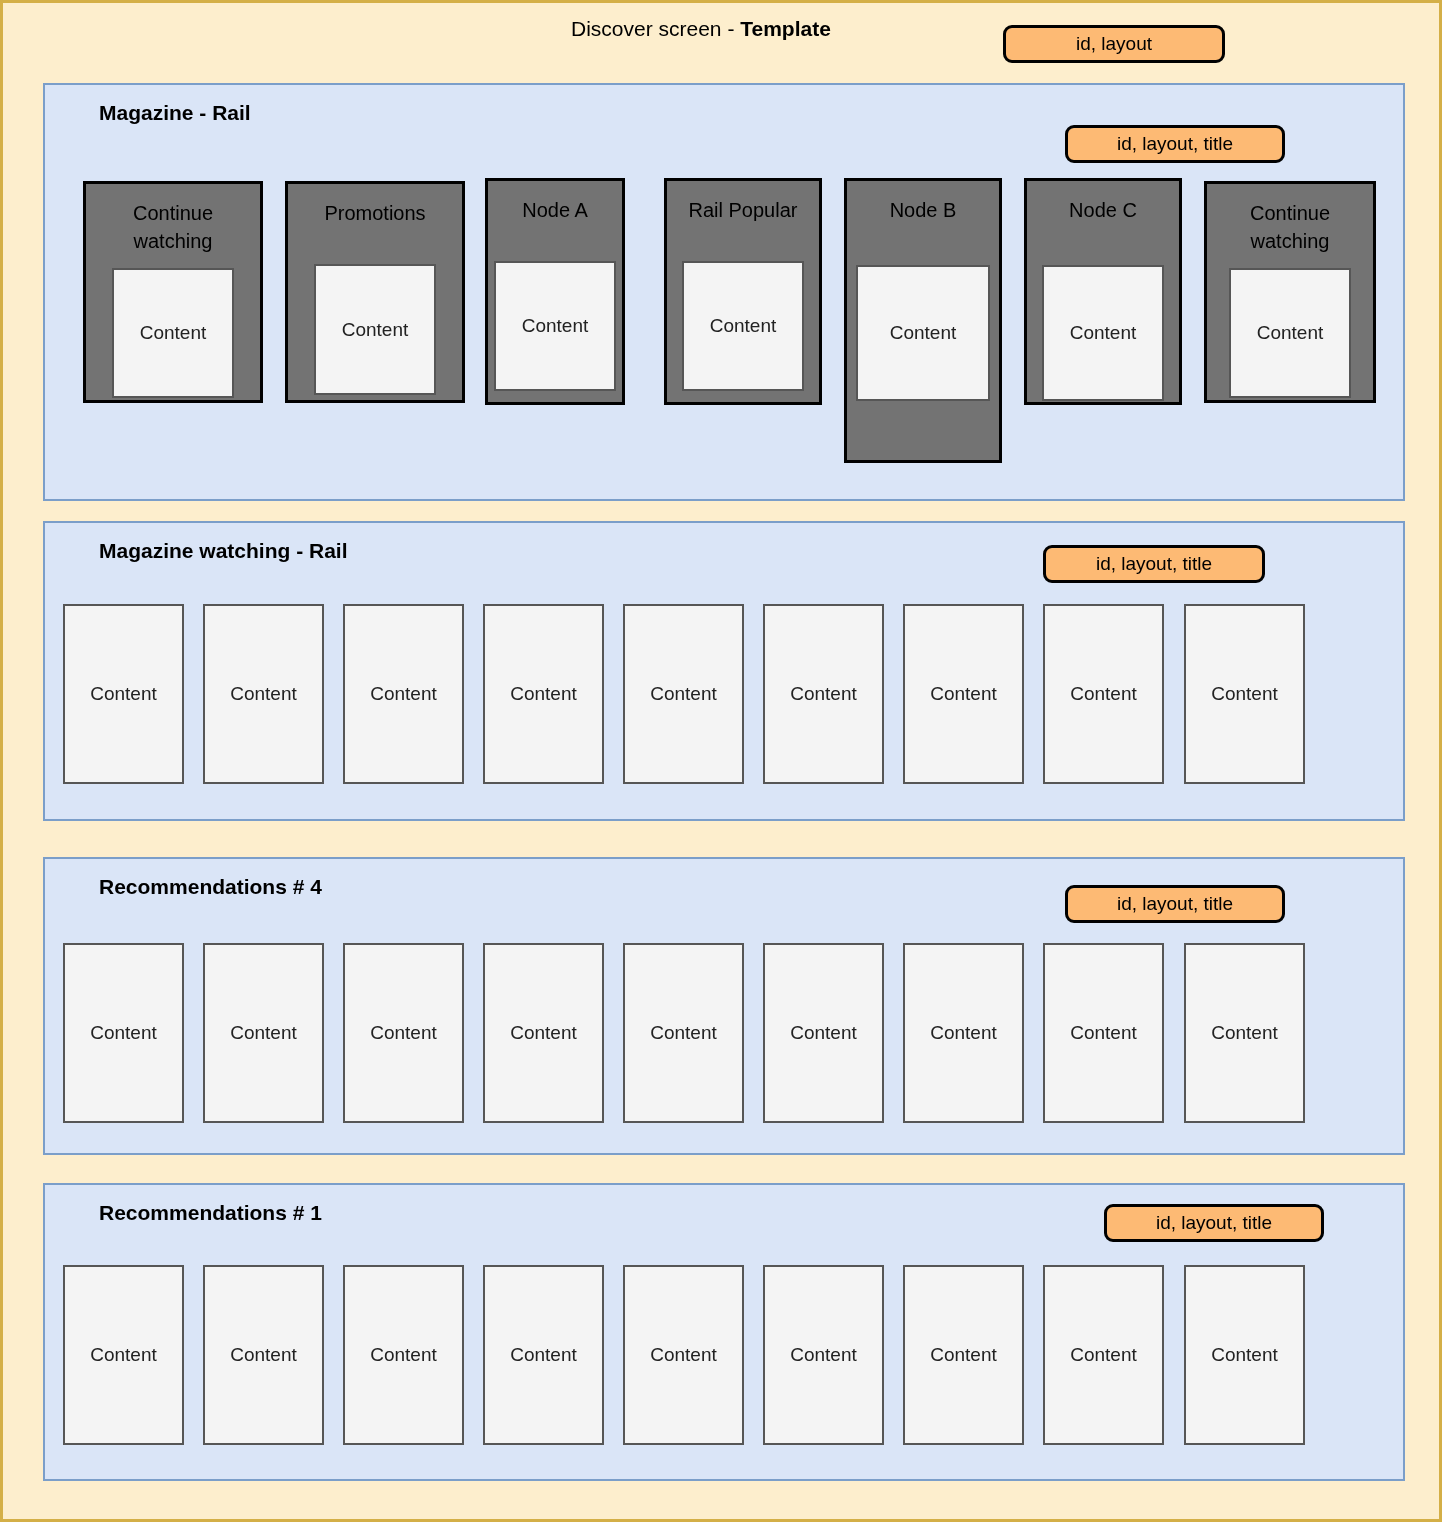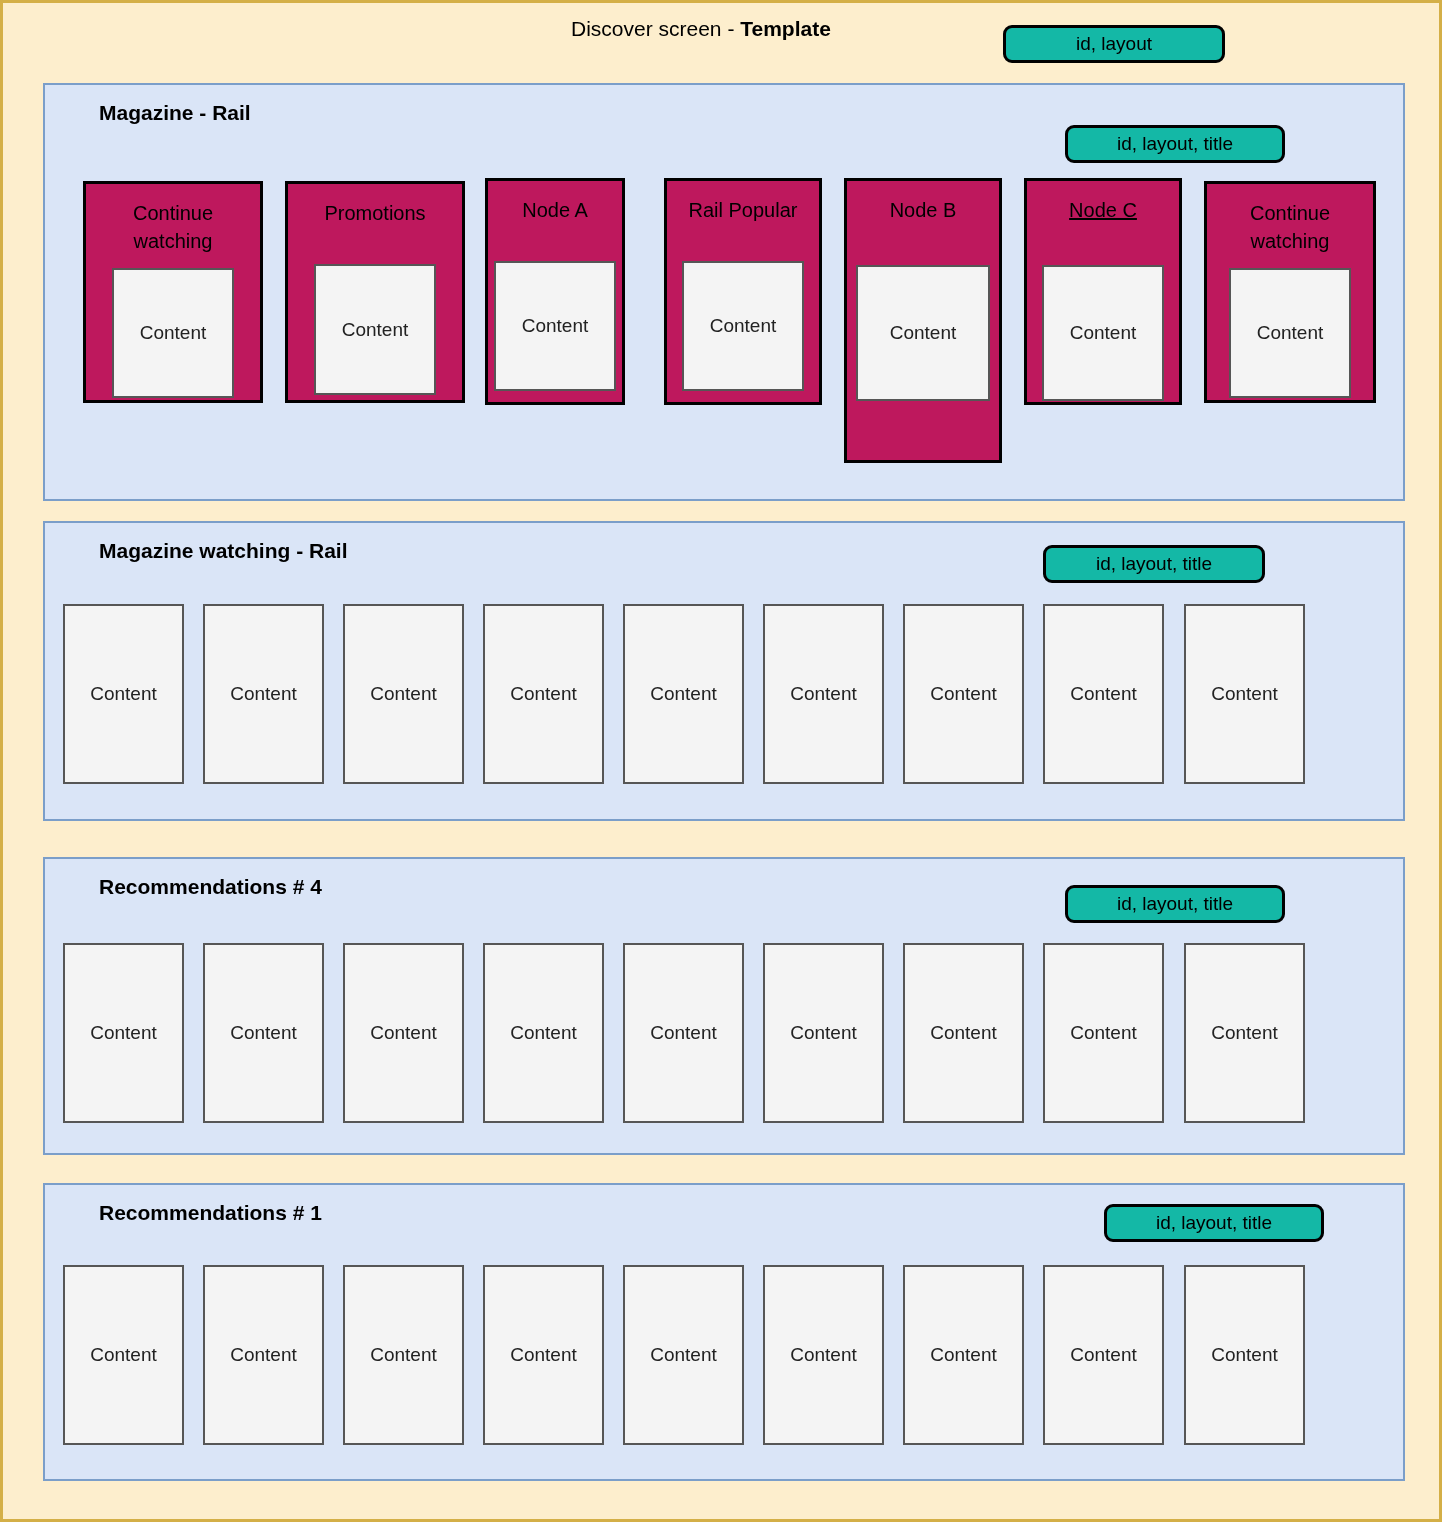--- a/index.html
+++ b/index.html
@@ -34,21 +34,21 @@
     font-size: 21px;
     white-space: nowrap;
   }
   .header-title .strong {
     font-weight: bold;
   }
 
   
   .badge {
     position: absolute;
-    background: #14b8a6;
+    background: #fdba74;
     border: 3px solid #000000;
     border-radius: 9px;
     font-size: 19px;
     display: flex;
     align-items: center;
     justify-content: center;
     box-sizing: border-box;
     white-space: nowrap;
     z-index: 5;
   }
@@ -66,21 +66,21 @@
     top: 16px;
     font-size: 21px;
     font-weight: bold;
     white-space: nowrap;
     margin-left: 36px;
   }
 
   
   .mag-card {
     position: absolute;
-    background: #be185d;
+    background: #737373;
     border: 3px solid #000000;
     box-sizing: border-box;
     display: flex;
     flex-direction: column;
     align-items: center;
   }
   .mag-card-title {
     margin-top: 16px;
     font-size: 20px;
     line-height: 1.38;
@@ -149,21 +149,21 @@
 <div class="mag-card" style="left:661px; top:175px; width:158px; height:227px;">
   <div class="mag-card-title">Rail Popular</div>
   <div class="mag-card-content" style="top:80px; width:122px; height:130px;">Content</div>
 </div>
 
 <div class="mag-card" style="left:841px; top:175px; width:158px; height:285px;">
   <div class="mag-card-title">Node B</div>
   <div class="mag-card-content" style="top:84px; width:134px; height:136px;">Content</div>
 </div>
 
-<div class="mag-card" style="left:1021px; top:175px; width:158px; height:227px;text-decoration:underline;">
+<div class="mag-card" style="left:1021px; top:175px; width:158px; height:227px;">
   <div class="mag-card-title">Node C</div>
   <div class="mag-card-content" style="top:84px; width:122px; height:136px;">Content</div>
 </div>
 
 <div class="mag-card" style="left:1201px; top:178px; width:172px; height:222px;">
   <div class="mag-card-title">Continue watching</div>
   <div class="mag-card-content" style="top:84px; width:122px; height:130px;">Content</div>
 </div>
 
 <div class="panel" style="left:40px; top:518px; width:1362px; height:300px;">

